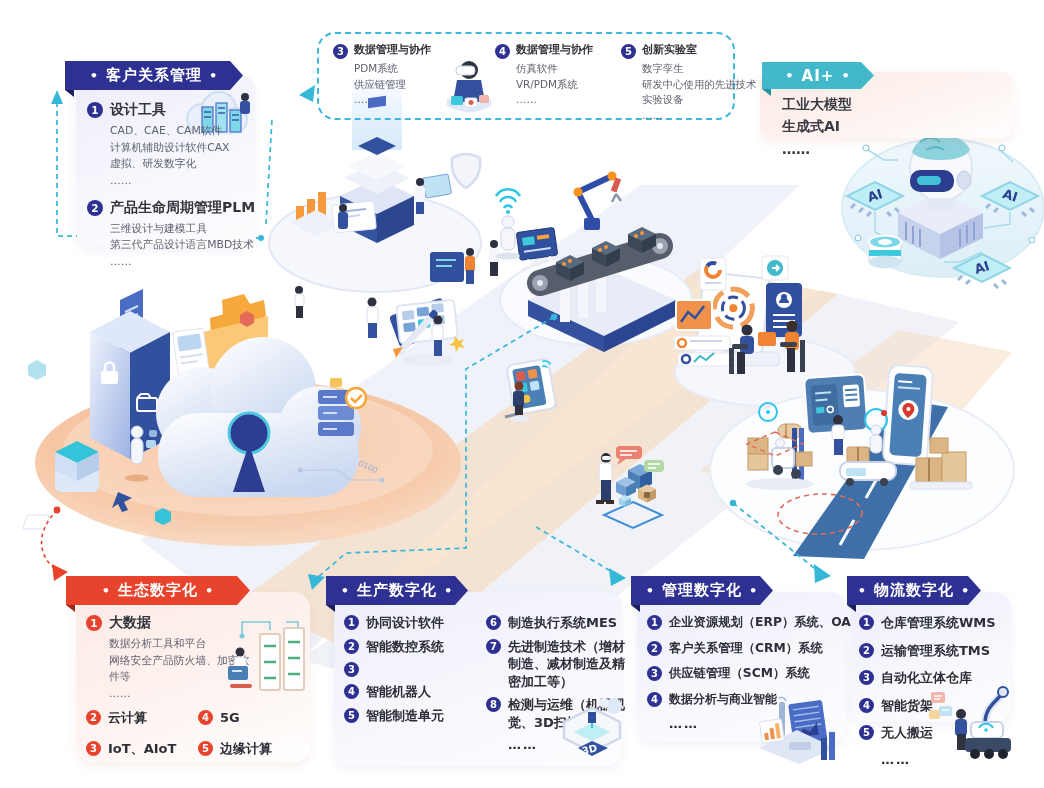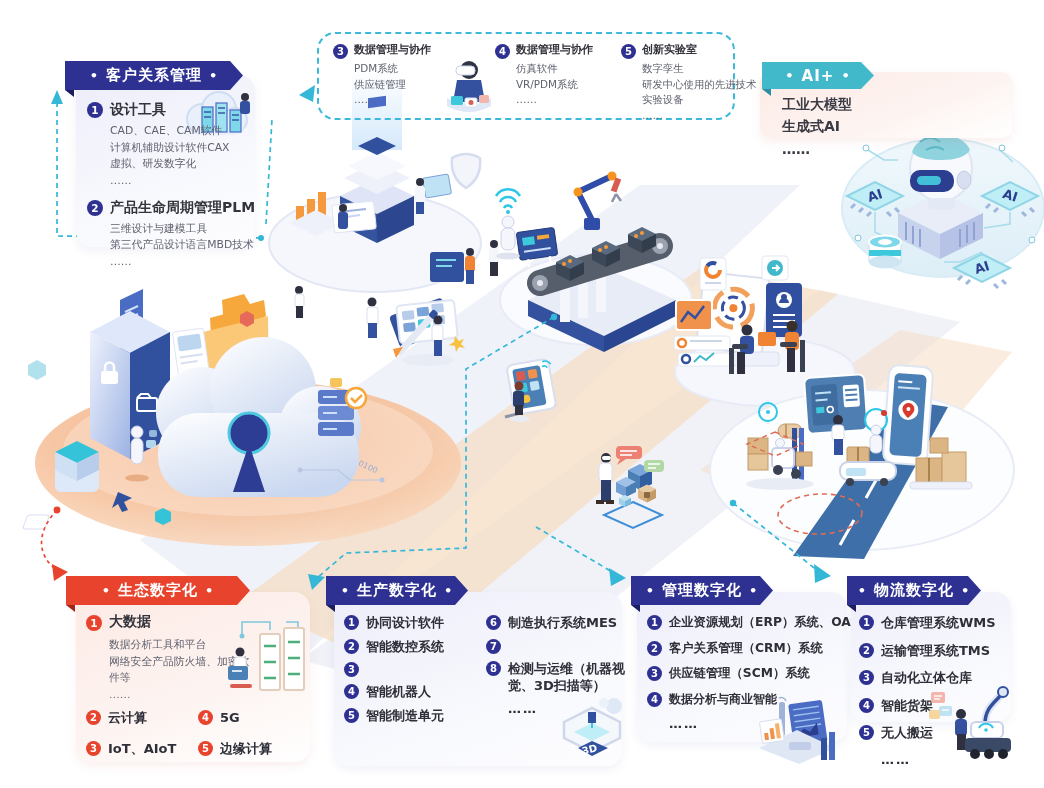--- a/index.html
+++ b/index.html
@@ -724,21 +724,21 @@
   <div class="card-body pink" style="left:12px;top:20px;width:234px;height:170px;"></div>
   <div class="banner red-bg" style="left:2px;top:4px;width:184px;">
     <span class="dot">•</span>
     <span>生态数字化</span>
     <span class="dot">•</span>
   </div>
   <div class="fold" style="left:2px;top:33px;background:#a32517;"></div>
   <div style="position:absolute;left:22px;top:42px;width:214px;z-index:5;">
     <div class="t-item" style="margin-bottom:6px;">
       <span class="badge red">1</span>
-      <div style="width:150px;font-family:Liberation Serif, serif;">
+      <div style="width:150px;">
         <div class="t-title">大数据</div>
         <div class="t-line wrap">数据分析工具和平台</div>
         <div class="t-line wrap">网络安全产品防火墙、加密软件等</div>
         <div class="t-line">……</div>
       </div>
     </div>
     <div style="display:grid;grid-template-columns:112px 1fr;row-gap:8px;">
       <div class="row">
             <span class="badge red sm">2</span>
             <span class="lab nowrap">云计算</span>
@@ -810,20 +810,21 @@
             <span class="lab">智能制造单元</span>
           </div>
     </div>
     <div style="width:150px;">
       <div class="row">
             <span class="badge sm">6</span>
             <span class="lab">制造执行系统MES</span>
           </div>
       <div class="row">
             <span class="badge sm">7</span>
+            <span class="lab">先进制造技术（增材制造、减材制造及精密加工等）</span>
           </div>
       <div class="row">
             <span class="badge sm">8</span>
             <span class="lab">检测与运维（机器视觉、3D扫描等）</span>
           </div>
       <div class="more" style="margin-left:22px;">……</div>
     </div>
   </div>
   <svg class="icon-abs" style="left:232px;top:122px;z-index:6;" width="72" height="74" viewBox="0 0 72 74">
     <circle cx="58" cy="12" r="8" fill="#dfe8f5"></circle>

